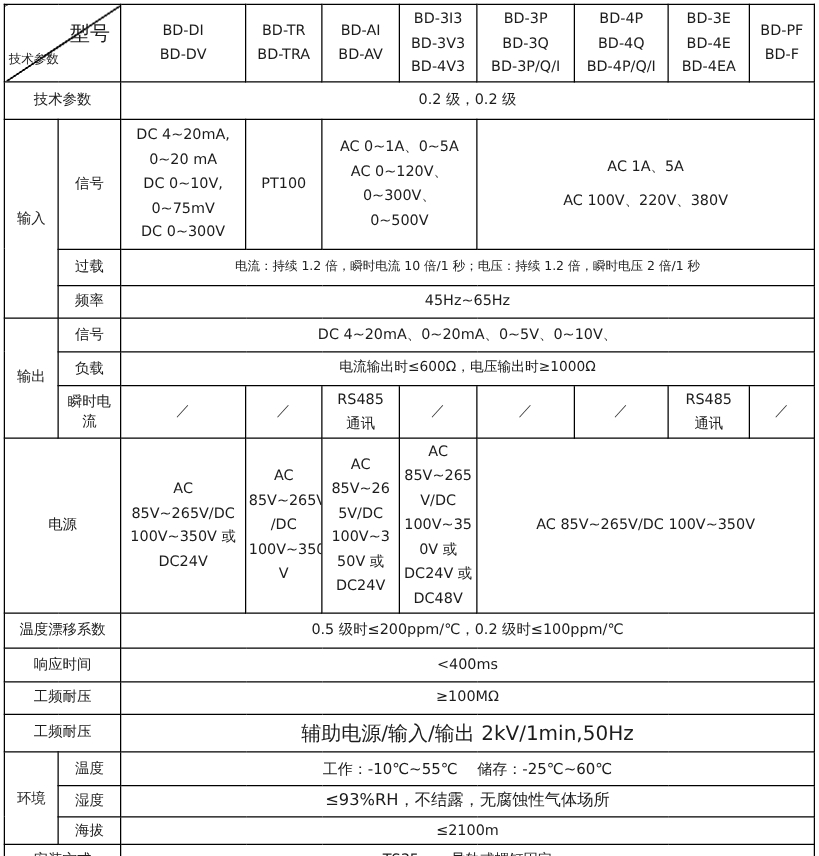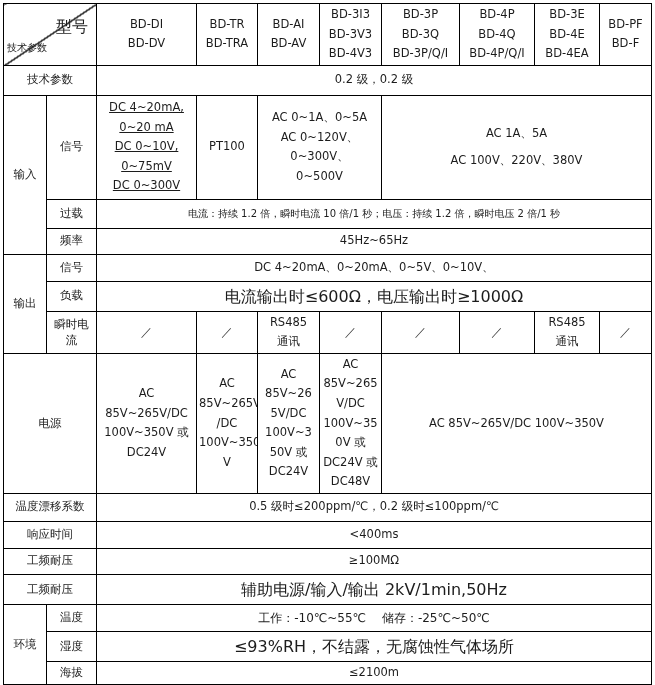--- a/index.html
+++ b/index.html
@@ -21,21 +21,21 @@
     vertical-align:middle;
     padding:1px 2px;
     font-size:11.5px;
     white-space:pre-line;
     line-height:1.7;
     overflow:hidden;
   }
   .zh{font-size:13px;line-height:1.35;}
   .models{font-size:11px;line-height:1.62;}
   .val{font-size:11.5px;}
-  .left-cell{text-align:left;padding-left:7px;line-height:1.85;text-decoration:underline;}
+  .left-cell{text-align:left;padding-left:7px;line-height:1.85;}
   .tall{line-height:1.95;}
   .power-cell{line-height:1.9;font-size:11px;}
   .slash{font-size:13px;color:#333;}
   
   .corner{
     position:relative;
     padding:0;
     background:linear-gradient(to bottom right,
       #fff calc(50% - 0.7px),
       #000 calc(50% - 0.7px),
@@ -122,21 +122,21 @@
   </tr>
 
   <tr style="height:27px">
     <td rowspan="3" class="zh">输出</td>
     <td class="zh">信号</td>
     <td colspan="8" class="val">DC 4~20mA、0~20mA、0~5V、0~10V、</td>
   </tr>
 
   <tr style="height:27px">
     <td class="zh">负载</td>
-    <td colspan="8" class="val" style="font-size:16px">电流输出时≤600Ω，电压输出时≥1000Ω</td>
+    <td colspan="8" class="val" style="font-size:11px">电流输出时≤600Ω，电压输出时≥1000Ω</td>
   </tr>
 
   <tr style="height:38px">
     <td class="zh" style="line-height:1.4">瞬时电流</td>
     <td class="slash">／</td>
     <td class="slash">／</td>
     <td class="val">RS485
 通讯</td>
     <td class="slash">／</td>
     <td class="slash">／</td>
@@ -189,26 +189,26 @@
   </tr>
 
   <tr style="height:27px">
     <td colspan="2" class="zh">工频耐压</td>
     <td colspan="8" class="val" style="font-size:16px">辅助电源/输入/输出 2kV/1min,50Hz</td>
   </tr>
 
   <tr style="height:27px">
     <td rowspan="3" class="zh">环境</td>
     <td class="zh">温度</td>
-    <td colspan="8" class="val" style="font-size:12px">工作：-10℃~55℃　 储存：-25℃~50℃</td>
+    <td colspan="8" class="val" style="font-size:12px">工作：-10℃~55℃　 储存：-25℃~60℃</td>
   </tr>
 
   <tr style="height:25px">
     <td class="zh">湿度</td>
-    <td colspan="8" class="val" style="font-size:16px">≤93%RH，不结露，无腐蚀性气体场所</td>
+    <td colspan="8" class="val" style="font-size:13px">≤93%RH，不结露，无腐蚀性气体场所</td>
   </tr>
 
   <tr style="height:20px">
     <td class="zh">海拔</td>
     <td colspan="8" class="val">≤2100m</td>
   </tr>
 
   <tr style="height:24px">
     <td colspan="2" class="zh">安装方式</td>
     <td colspan="8" class="val">TS35mm 导轨或螺钉固定</td>

